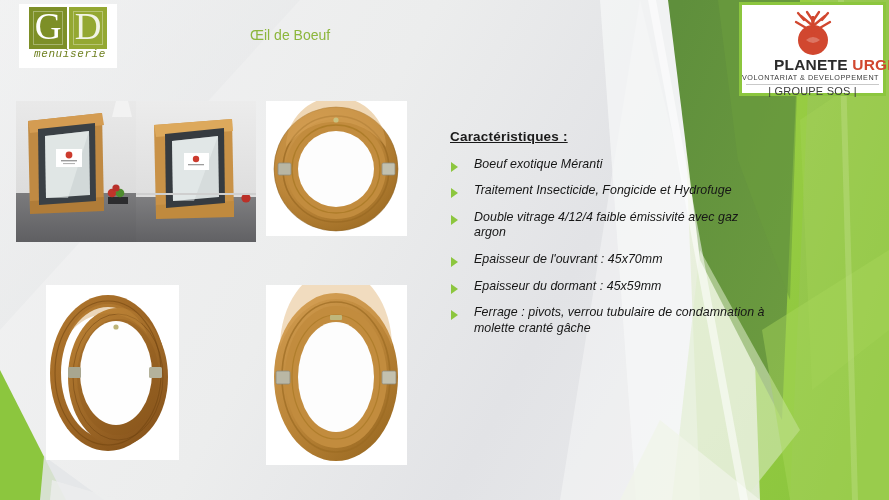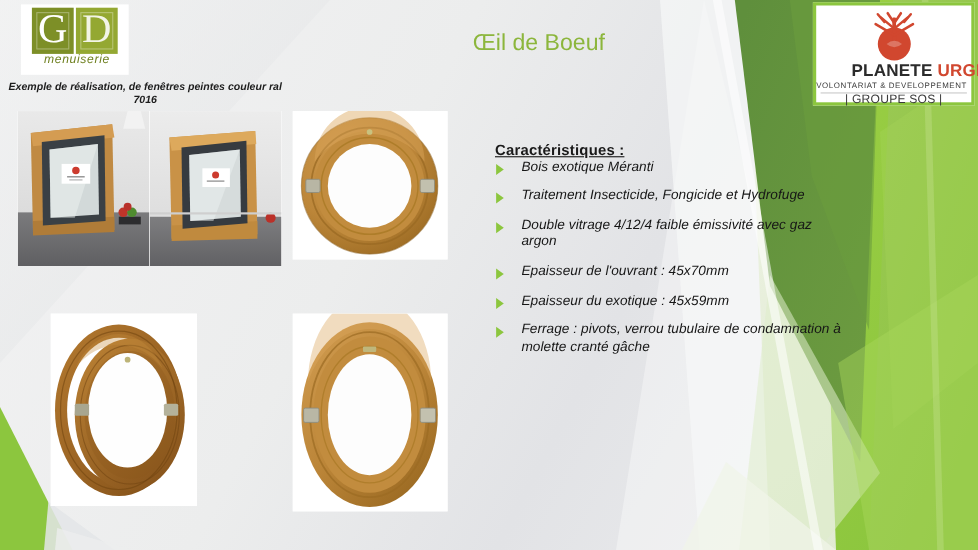--- a/index.html
+++ b/index.html
@@ -26,21 +26,21 @@
   .gd-sq.two{background:#94a832;}
   .gd-sq .inner-line{position:absolute;inset:4px;border:1px solid rgba(255,255,255,.33);}
   .gd-letter{
     position:absolute;inset:0;display:flex;align-items:center;justify-content:center;
     font-family:"Liberation Serif", serif;font-size:37px;color:#ffffff;line-height:1;
     padding-bottom:3px;
   }
   .gd-sq.two .gd-letter{color:#f2f4e6;}
   .gd-word{
     position:absolute;left:9px;top:45px;width:84px;text-align:center;
-    font-family:Liberation Sans, sans-serif;font-style:italic;font-size:11px;color:#6f8020;
+    font-family:Liberation Mono, monospace;font-style:italic;font-size:11px;color:#6f8020;
     letter-spacing:.6px;line-height:1;
   }
 
   #pu-logo{
     position:absolute;left:739px;top:2px;width:147px;height:94px;
     background:#ffffff;border:3px solid #8cc63e;box-sizing:border-box;
   }
   .pu-tree{position:absolute;left:50%;top:5px;transform:translateX(-50%);width:62px;height:47px;}
   .pu-name{
     position:absolute;left:0;right:0;top:52px;text-align:center;
@@ -53,22 +53,22 @@
     font-size:7.2px;color:#3a3a3a;letter-spacing:.55px;line-height:1;white-space:nowrap;
   }
   .pu-rule{position:absolute;left:4px;right:4px;top:79px;height:1px;background:#c9c9c9;}
   .pu-groupe{
     position:absolute;left:0;right:0;top:81px;text-align:center;
     font-size:11px;color:#3a3a3a;letter-spacing:.2px;line-height:1;white-space:nowrap;
   }
 
   
   #title{
-    position:absolute;left:250px;top:28px;width:300px;text-align:right;
-    font-size:21px;color:#8cb63c;line-height:1;white-space:nowrap;
+    position:absolute;left:250px;top:28px;width:300px;text-align:left;
+    font-size:14px;color:#8cb63c;line-height:1;white-space:nowrap;
   }
 
   
   #caption{
     position:absolute;left:6px;top:74px;width:252px;text-align:center;
     font-size:9.6px;font-weight:bold;font-style:italic;color:#1d1d1d;
     line-height:1.28;
   }
 
   
@@ -76,21 +76,21 @@
   #photo-painted{left:16px;top:101px;width:240px;height:141px;display:flex;}
   .pw{position:relative;width:50%;height:100%;overflow:hidden;}
   #photo-round{left:266px;top:101px;width:141px;height:135px;}
   #photo-oval-angled{left:46px;top:285px;width:133px;height:175px;}
   #photo-oval-front{left:266px;top:285px;width:141px;height:180px;}
 
   
   #body{position:absolute;left:450px;top:130px;width:320px;}
   #carac{
     font-size:13.5px;font-weight:bold;color:#1a1a1a;text-decoration:underline;
-    letter-spacing:.2px;line-height:1;white-space:nowrap;
+    letter-spacing:.2px;line-height:1;margin-bottom:13px;white-space:nowrap;
   }
   .bullet-row{display:flex;align-items:flex-start;margin-bottom:11px;}
   .bullet-tri{
     flex:0 0 auto;width:0;height:0;margin-left:1px;margin-top:5px;margin-right:16px;
     border-left:7px solid #8cc63e;border-top:5px solid transparent;border-bottom:5px solid transparent;
   }
   .bullet-text{
     flex:1 1 auto;font-size:12.4px;font-style:italic;color:#161616;
     line-height:1.26;letter-spacing:.05px;
   }
@@ -192,21 +192,20 @@
     <div class="pu-name">
       <span class="a">PLANETE</span><span>&nbsp;</span><span class="b">URGENCE</span>
     </div>
     <div class="pu-sub">VOLONTARIAT &amp; DEVELOPPEMENT</div>
     <div class="pu-rule"></div>
     <div class="pu-groupe">| GROUPE SOS |</div>
   </div>
 
   <div id="title">Œil de Boeuf</div>
 
-  <div id="caption">Exemple de réalisation, de fenêtres peintes  couleur ral 7016</div>
 
   <div class="photo" id="photo-painted">
     <div class="pw">
       <svg viewBox="0 0 120 141" preserveAspectRatio="none" width="100%" height="100%">
         <defs>
           <linearGradient id="wallL" x1="0" y1="0" x2="0" y2="1">
             <stop offset="0" stop-color="#e9e9e9"></stop>
               <stop offset="1" stop-color="#dcdcdc"></stop>
           </linearGradient>
           <linearGradient id="floorL" x1="0" y1="0" x2="0" y2="1">
@@ -368,37 +367,37 @@
 
       <rect x="64" y="30" width="12" height="5" rx="1" fill="#bfb77c"></rect>
     </svg>
   </div>
 
   <div id="body">
     <div id="carac">Caractéristiques :</div>
 
     <div class="bullet-row">
       <span class="bullet-tri"></span>
-      <span class="bullet-text">Bois exotique Méranti</span>
+      <span class="bullet-text">Boeuf exotique Méranti</span>
     </div>
     <div class="bullet-row">
       <span class="bullet-tri"></span>
       <span class="bullet-text">Traitement Insecticide, Fongicide et Hydrofuge</span>
     </div>
     <div class="bullet-row">
       <span class="bullet-tri"></span>
       <span class="bullet-text">Double vitrage 4/12/4 faible émissivité avec gaz argon</span>
     </div>
     <div class="bullet-row">
       <span class="bullet-tri"></span>
       <span class="bullet-text">Epaisseur de l'ouvrant : 45x70mm</span>
     </div>
     <div class="bullet-row">
       <span class="bullet-tri"></span>
-      <span class="bullet-text">Epaisseur du exotique : 45x59mm</span>
+      <span class="bullet-text">Epaisseur du dormant : 45x59mm</span>
     </div>
     <div class="bullet-row">
       <span class="bullet-tri"></span>
       <span class="bullet-text">Ferrage : pivots, verrou tubulaire de condamnation à molette cranté gâche</span>
     </div>
   </div>
 
 </div>
 
 </body></html>

